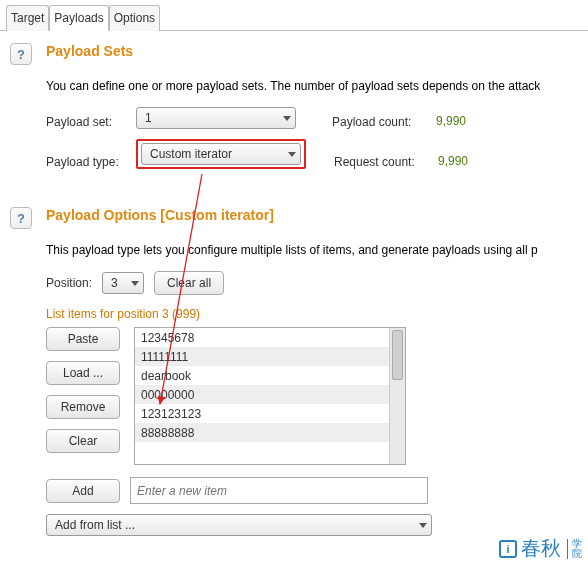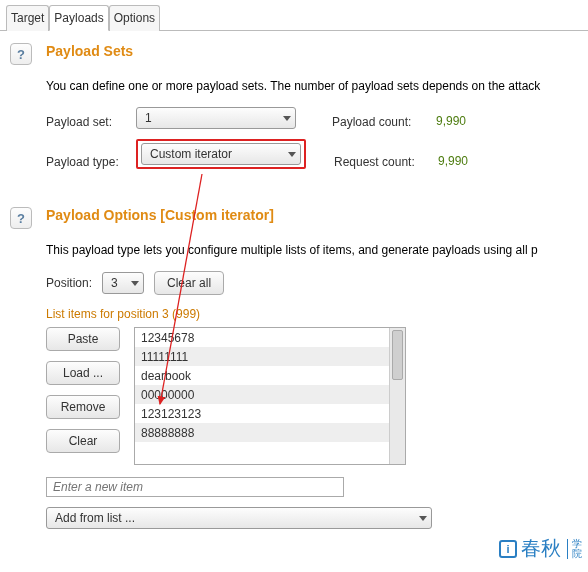--- a/index.html
+++ b/index.html
@@ -165,21 +165,21 @@
   }
   .list-rows { position:absolute; left:0; right:16px; top:0; }
   .list-row {
     display:flex; align-items:center;
     height:19px; padding:0 6px; font-size:12px;
   }
   .list-row:nth-child(odd){background:#fff;}
   .list-row:nth-child(even){background:#eeeeee;}
   .add-row{ display:flex; gap:10px; margin-top:12px; align-items:center;}
   .input-text{
-    border:1px solid #aaa; height:20px; width:298px; padding:0 6px;
+    border:1px solid #aaa; height:27px; width:298px; padding:0 6px;
     font-size:12px; color:#999; font-style:italic; background:#fff;
   }
   .arrow-overlay{
     position:absolute; pointer-events:none; z-index:5;
   }
   .watermark{
     position:absolute; right:6px; bottom:10px;
     color:#2a7fc3; font-size:20px; font-weight:500;
     display:flex; align-items:center; gap:4px;
   }
@@ -263,20 +263,21 @@
           <div class="list-row">88888888</div>
         </div>
         <div class="list-scroll">
           <div class="scroll-thumb"></div>
         </div>
 
       </div>
     </div>
 
     <div class="add-row">
+      <div class="btn wide">Add</div>
       <input class="input-text" placeholder="Enter a new item" style="">
     </div>
 
     <div class="add-row" style="margin-top:10px;align-items:flex-end;">
       <div class="select lg" style="width:386px;">
         <span>Add from list ...</span>
         <span class="arrow"></span>
       </div>
     </div>
 

